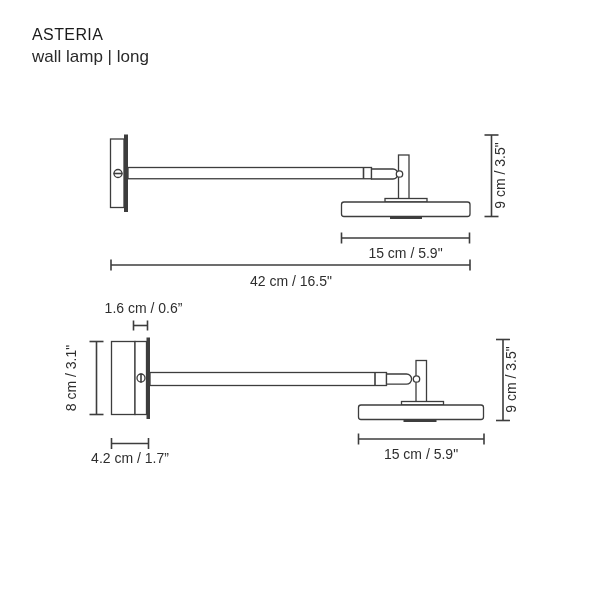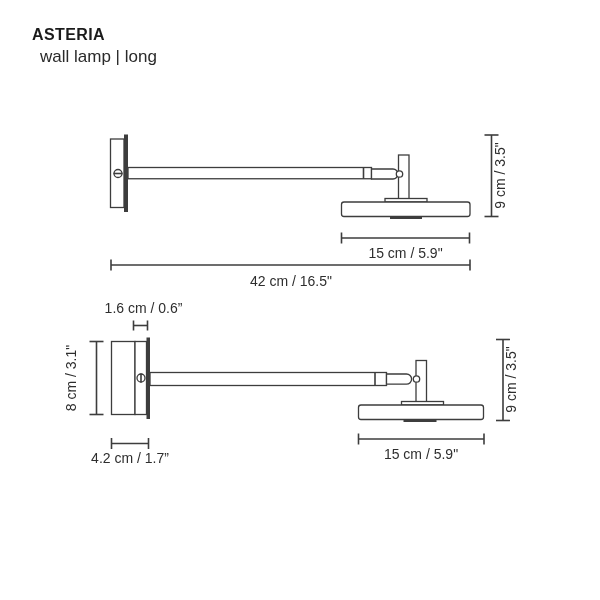--- a/index.html
+++ b/index.html
@@ -14,31 +14,31 @@
     font-family: "Liberation Sans", sans-serif;
     overflow: hidden;
   }
   .header {
     position: absolute;
     left: 32px;
     top: 26px;
   }
   .product-name {
     font-size: 16px;
-    font-weight: 700;
+    font-weight: 400;
     letter-spacing: 0.4px;
     color: #1b1b1b;
     margin: 0;
     line-height: 1.1;
   }
   .product-type {
     font-size: 17px;
     font-weight: 400;
     color: #2a2a2a;
-    margin: 3px 0 0 8px;
+    margin: 3px 0 0 0;
     line-height: 1.2;
   }
   svg.drawing {
     position: absolute;
     left: 0;
     top: 0;
   }
   .outline {
     fill: #ffffff;
     stroke: #3d3d3d;

